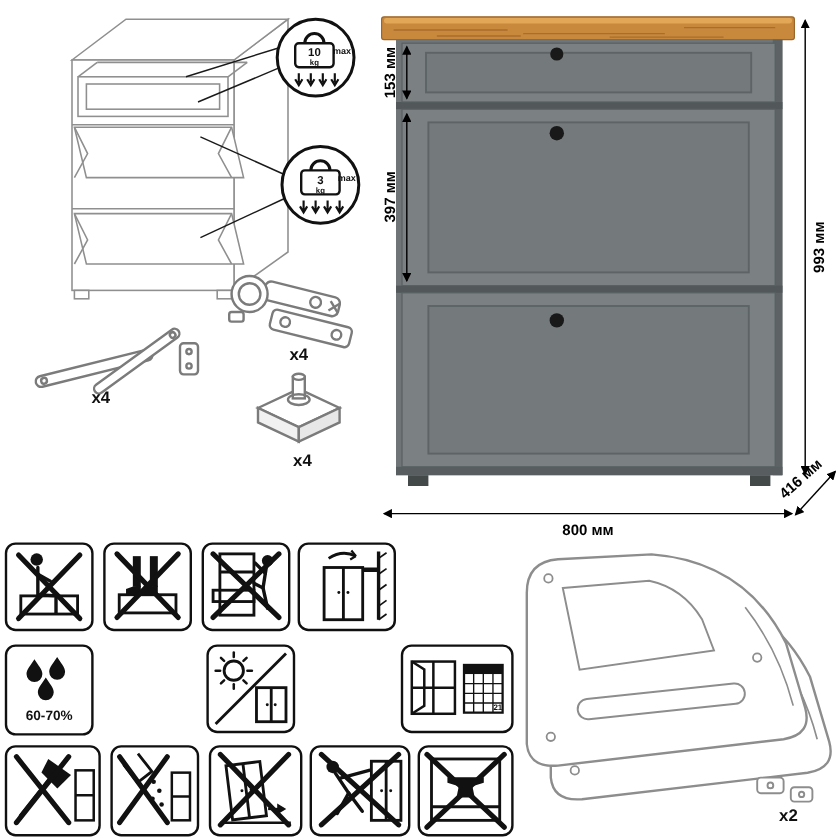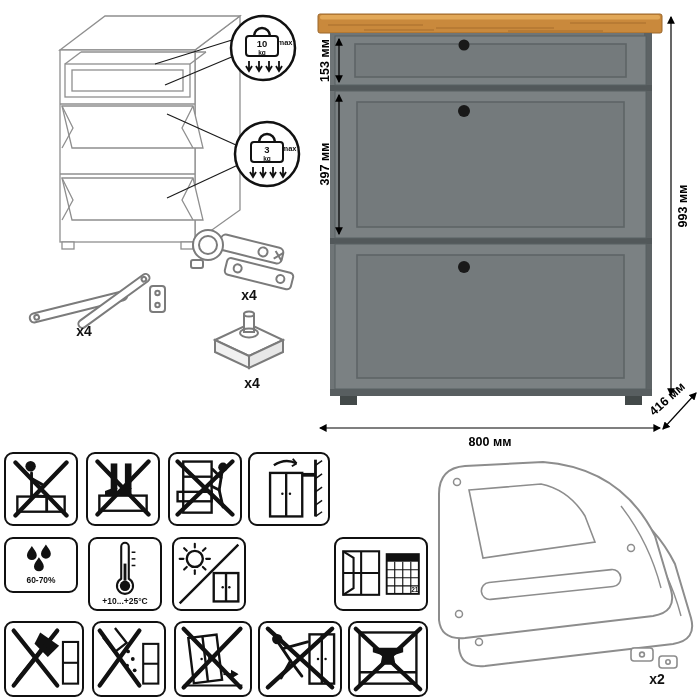--- a/index.html
+++ b/index.html
@@ -279,44 +279,31 @@
       <g stroke="#111" stroke-width="1.5">
         <line x1="68" y1="12" x2="75" y2="7"></line>
         <line x1="68" y1="26" x2="75" y2="21"></line>
         <line x1="68" y1="40" x2="75" y2="35"></line>
         <line x1="68" y1="54" x2="75" y2="49"></line>
         <line x1="68" y1="66" x2="75" y2="61"></line>
       </g>
     </svg>
   </div>
 
-  <div class="tile" style="left:4px;top:537px;width:74px;height:56px">
+  <div class="tile" style="left:4px;top:537px;width:74px;height:76px">
     <svg viewBox="0 0 74 74">
       <g fill="#111">
         <path d="M24,10 C27,15 31,19 31,23 A7,7 0 1 1 17,23 C17,19 21,15 24,10 Z"></path>
         <path d="M44,8 C47,13 51,17 51,21 A7,7 0 1 1 37,21 C37,17 41,13 44,8 Z"></path>
         <path d="M34,26 C37,31 41,35 41,39 A7,7 0 1 1 27,39 C27,35 31,31 34,26 Z"></path>
       </g>
       <text x="37" y="63" text-anchor="middle" font-size="12" class="pict-label">60-70%</text>
     </svg>
   </div>
 
-  <div class="tile" style="left:88px;top:537px;width:74px;height:74px">
-    <svg viewBox="0 0 74 74">
-      <path d="M33,8 a4,4 0 0 1 8,0 L41,42 a8.5,8.5 0 1 1 -8,0 Z" stroke="#111" stroke-width="2.2" fill="none"></path>
-      <rect x="35.5" y="26" width="3" height="18" fill="#111"></rect>
-      <circle cx="37" cy="49.5" r="5.5" fill="#111"></circle>
-      <g stroke="#111" stroke-width="1.6">
-        <line x1="44" y1="14" x2="48" y2="14"></line>
-        <line x1="44" y1="21" x2="48" y2="21"></line>
-        <line x1="44" y1="28" x2="48" y2="28"></line>
-      </g>
-      <text x="37" y="69" text-anchor="middle" font-size="9" class="pict-label">+10...+25°C</text>
-    </svg>
-  </div>
 
   <div class="tile" style="left:172px;top:537px;width:74px;height:74px">
     <svg viewBox="0 0 74 74">
       <line x1="6" y1="68" x2="68" y2="6" stroke="#111" stroke-width="2.5"></line>
       <circle cx="22" cy="21" r="8.5" stroke="#111" stroke-width="2.5" fill="none"></circle>
       <g stroke="#111" stroke-width="2.2" stroke-linecap="round">
         <line x1="22" y1="5" x2="22" y2="9"></line>
           <line x1="22" y1="33" x2="22" y2="37"></line>
         <line x1="6" y1="21" x2="10" y2="21"></line>
           <line x1="34" y1="21" x2="38" y2="21"></line>

